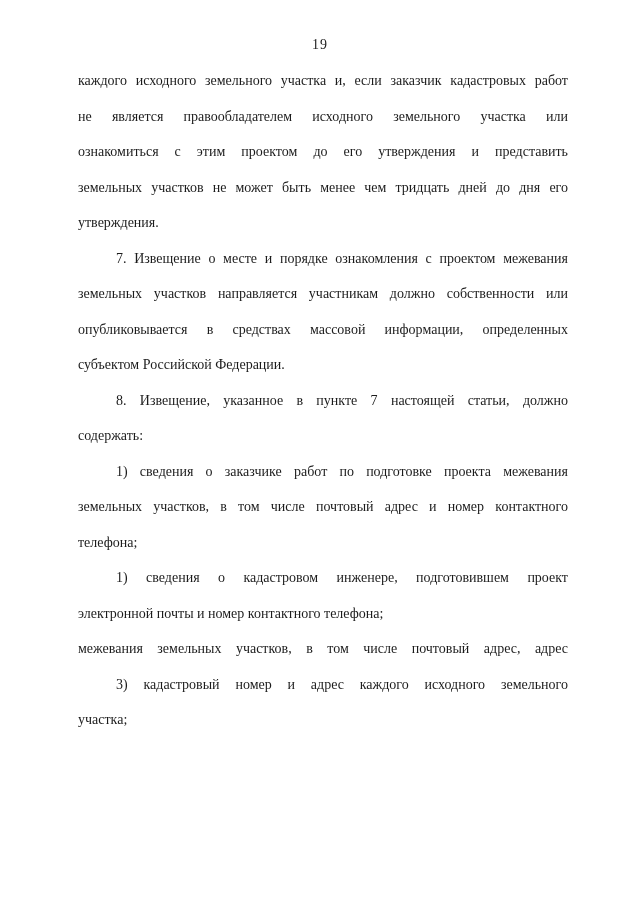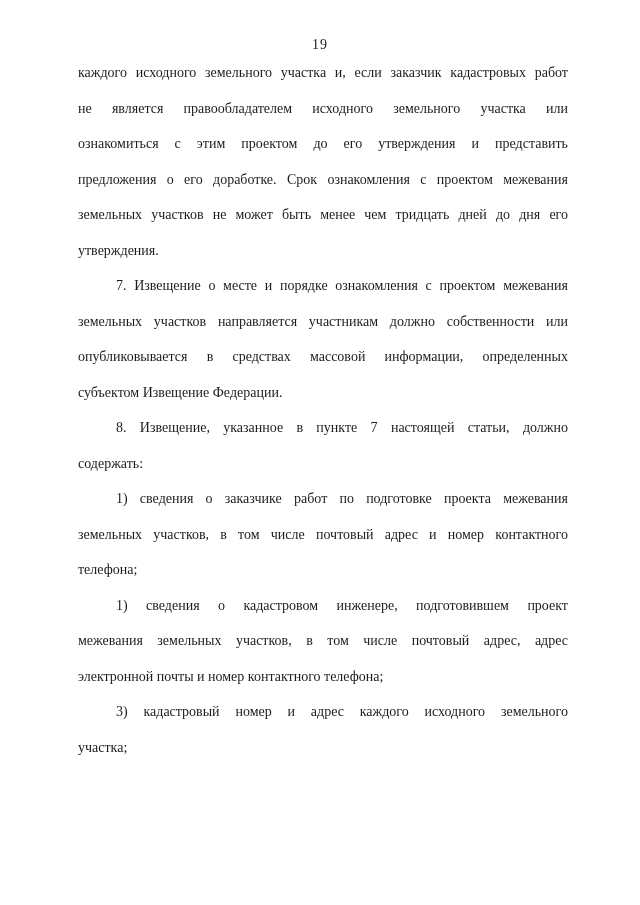--- a/index.html
+++ b/index.html
@@ -25,21 +25,21 @@
     top: 36px;
     left: 0;
     width: 640px;
     text-align: center;
     font-size: 14px;
     line-height: 18px;
     letter-spacing: 1px;
   }
   .content {
     position: absolute;
-    top: 55px;
+    top: 63px;
     left: 78px;
     width: 490px;
   }
   .paragraph {
     margin: 0;
     padding: 0;
   }
   .line {
     font-size: 14px;
     line-height: 35.5px;
@@ -62,42 +62,41 @@
 </head>
 <body style="background: rgb(255, 255, 255); color: rgb(28, 28, 28);">
 
 <div class="page">
   <div class="page-number">19</div>
   <div class="content">
       <div class="paragraph">
         <div class="line just">каждого исходного земельного участка и, если заказчик кадастровых работ</div>
         <div class="line just">не является правообладателем исходного земельного участка или</div>
         <div class="line just">ознакомиться с этим проектом до его утверждения и представить</div>
-        <div class="line just">предложения о его доработке. Срок ознакомления с проектом межевания</div>
         <div class="line just">земельных участков не может быть менее чем тридцать дней до дня его</div>
         <div class="line last">утверждения.</div>
       </div>
       <div class="paragraph">
         <div class="line just indent">7. Извещение о месте и порядке ознакомления с проектом межевания</div>
         <div class="line just">земельных участков направляется участникам должно собственности или</div>
         <div class="line just">опубликовывается в средствах массовой информации, определенных</div>
-        <div class="line last">субъектом Извещение Федерации.</div>
+        <div class="line last">субъектом Российской Федерации.</div>
       </div>
       <div class="paragraph">
         <div class="line just indent">8. Извещение, указанное в пункте 7 настоящей статьи, должно</div>
         <div class="line last">содержать:</div>
       </div>
       <div class="paragraph">
         <div class="line just indent">1) сведения о заказчике работ по подготовке проекта межевания</div>
         <div class="line just">земельных участков, в том числе почтовый адрес и номер контактного</div>
         <div class="line last">телефона;</div>
       </div>
       <div class="paragraph">
         <div class="line just indent">1) сведения о кадастровом инженере, подготовившем проект</div>
+        <div class="line last">электронной почты и номер контактного телефона;</div>
         <div class="line just">межевания земельных участков, в том числе почтовый адрес, адрес</div>
-        <div class="line last">электронной почты и номер контактного телефона;</div>
       </div>
       <div class="paragraph">
         <div class="line just indent">3) кадастровый номер и адрес каждого исходного земельного</div>
         <div class="line last">участка;</div>
       </div>
     </div>
 </div>
 
 </body></html>

